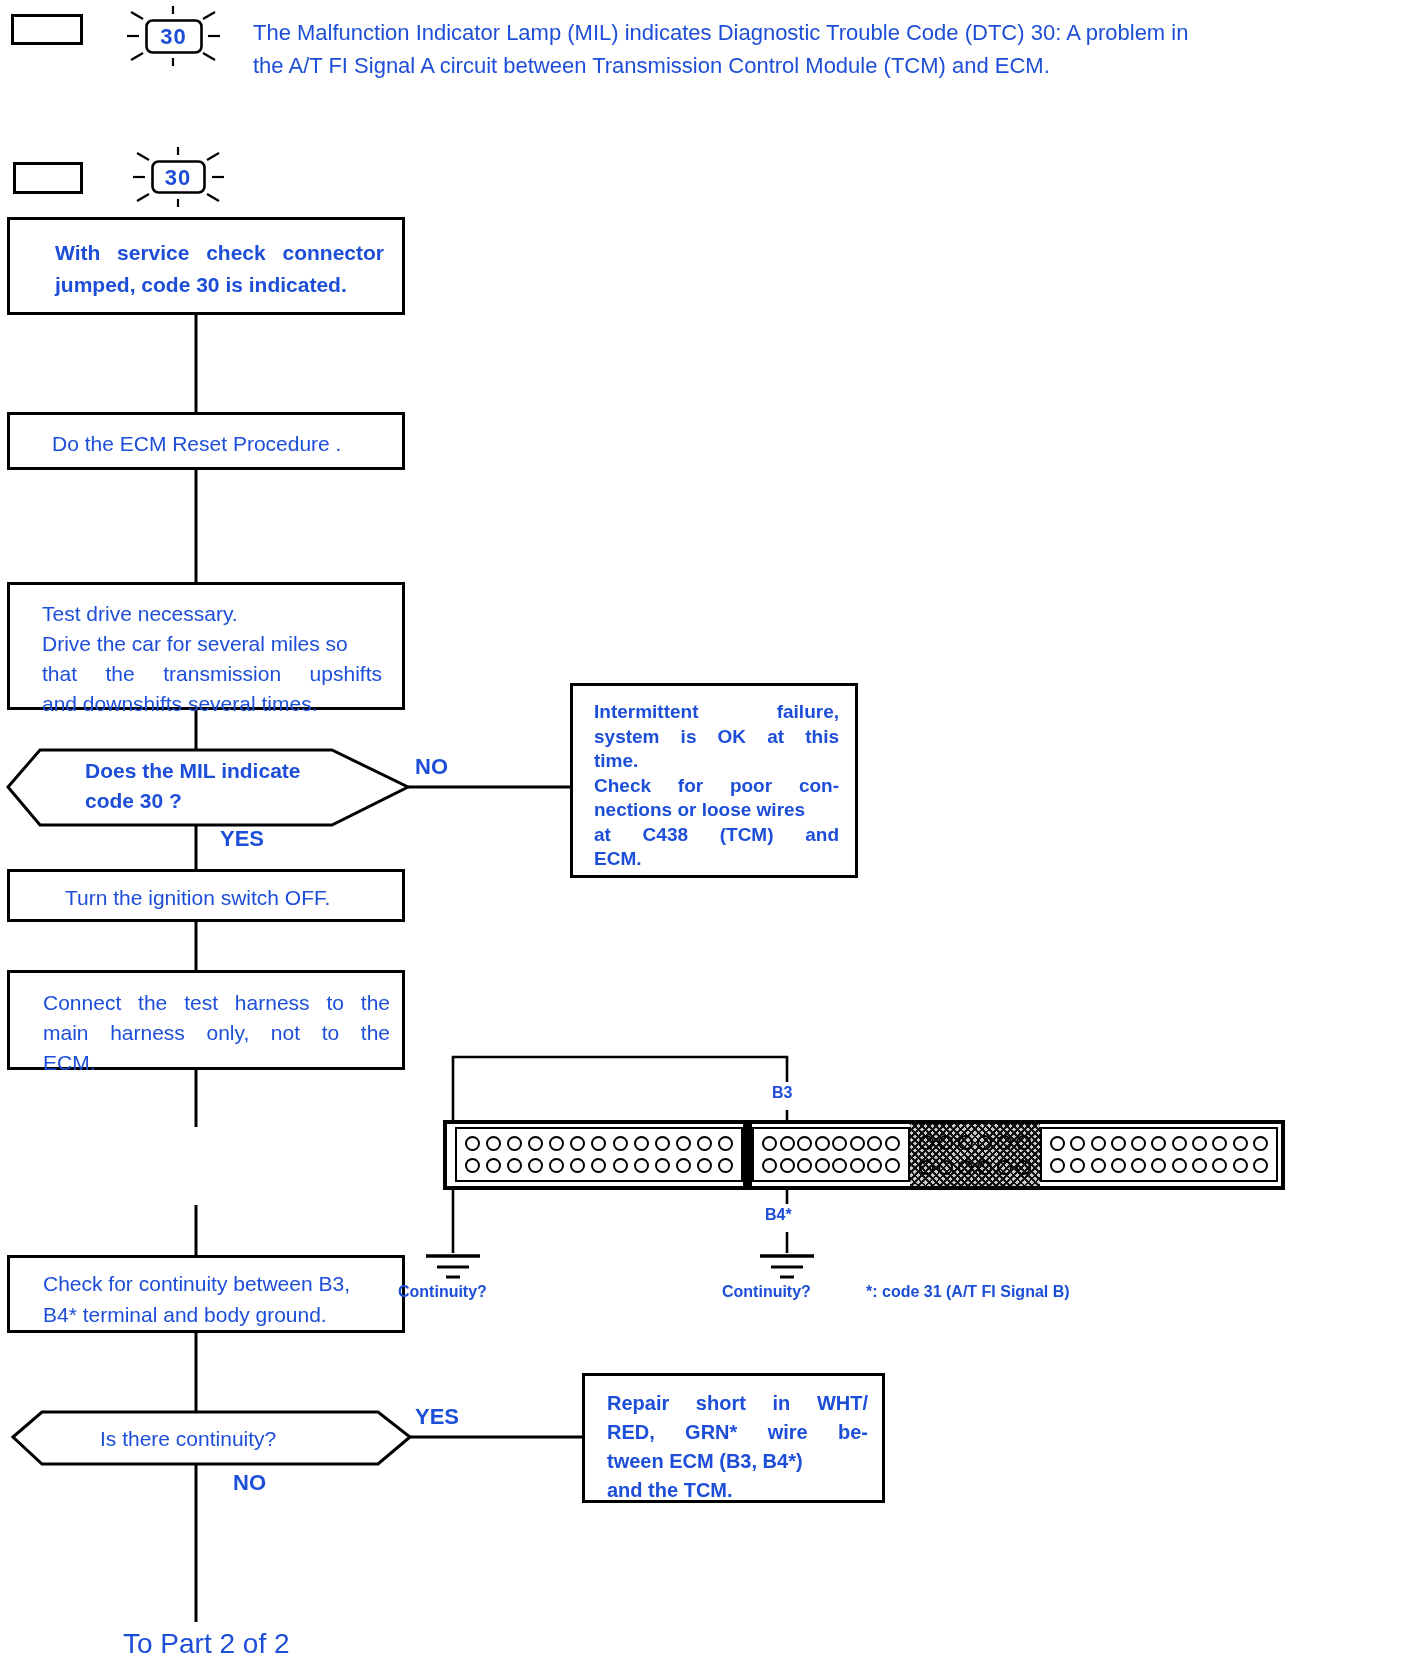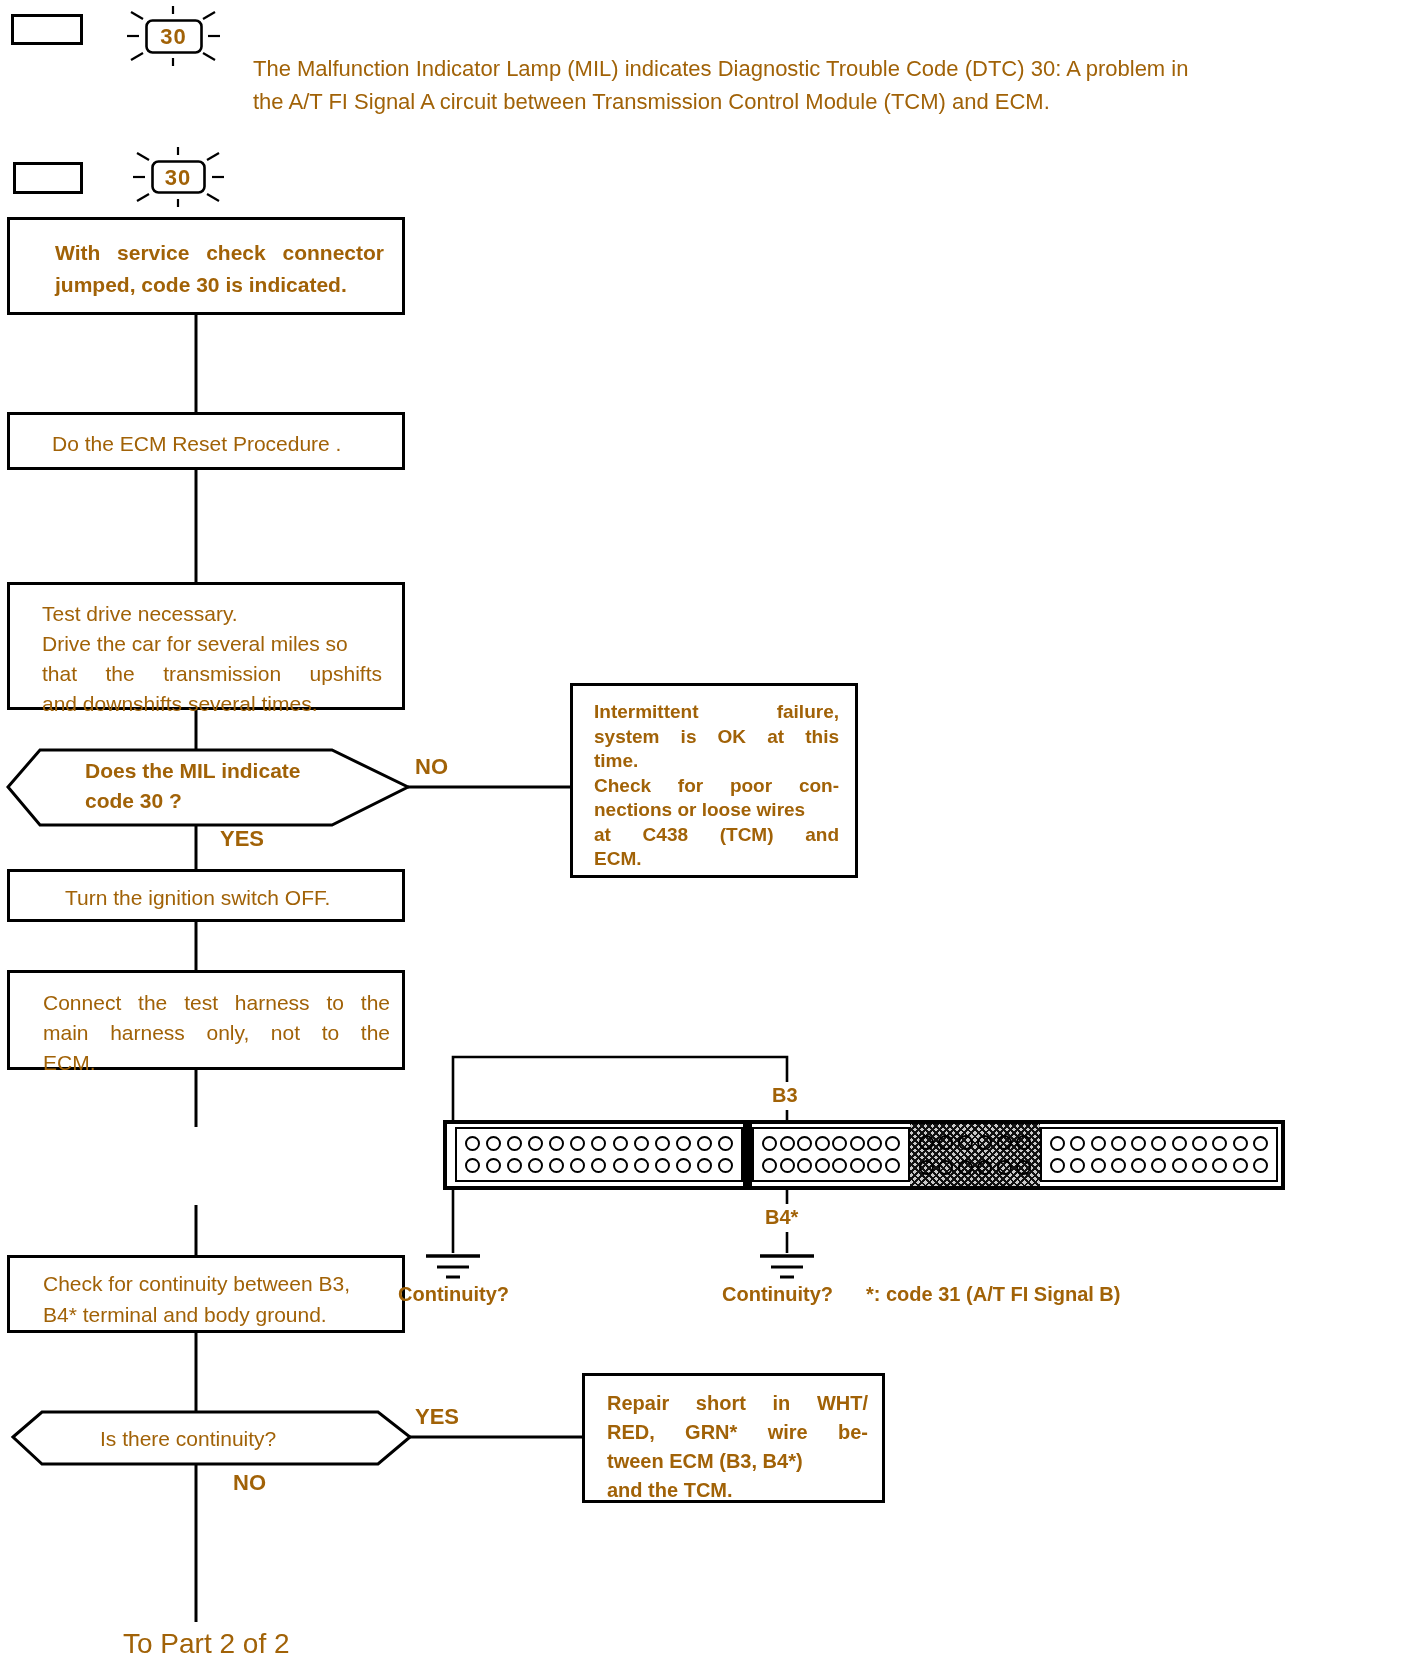--- a/index.html
+++ b/index.html
@@ -1,35 +1,35 @@
 <!DOCTYPE html>
 <html><head>
 <meta charset="utf-8">
 <style>
   html,body{margin:0;padding:0;background:#fff;}
   #page{
     position:relative;width:1408px;height:1656px;background:#ffffff;
-    font-family:"Liberation Sans",sans-serif;color:#a16207;overflow:hidden;
+    font-family:"Liberation Sans",sans-serif;color:#1d4ed8;overflow:hidden;
   }
   #wires{position:absolute;left:0;top:0;z-index:0;}
   .box{
     position:absolute;box-sizing:border-box;border:3px solid #000;background:#fff;
     font-size:21px;line-height:30px;z-index:2;
   }
   .bold{font-weight:bold;}
   .jl{text-align:justify;text-align-last:justify;}
   .lbl{position:absolute;z-index:3;white-space:nowrap;}
   .yn{font-size:22px;font-weight:bold;}
   .hex-text{position:absolute;z-index:3;font-size:21px;line-height:30px;white-space:nowrap;}
   .blank-rect{position:absolute;border:3px solid #000;background:#fff;box-sizing:border-box;}
   .lamp-code{
     position:absolute;z-index:3;font-weight:bold;font-size:22px;letter-spacing:1px;
     text-align:center;
   }
-  #header-text{position:absolute;left:253px;top:16px;width:1152px;font-size:22px;line-height:33px;margin-top:36px;}
+  #header-text{position:absolute;left:253px;top:16px;width:1152px;font-size:22px;line-height:33px;}
   
   #connector{
     position:absolute;left:443px;top:1120px;width:842px;height:70px;
     border:4px solid #000;background:#fff;z-index:2;box-sizing:border-box;
   }
   .cell{
     position:absolute;display:flex;flex-direction:column;justify-content:space-evenly;
     box-sizing:border-box;border:2.5px solid #000;background:#fff;padding:0 8px;
   }
   .cell.hatched{
@@ -38,21 +38,21 @@
     background-image:
       repeating-linear-gradient(45deg,#111 0,#111 2px,transparent 2px,transparent 5px),
       repeating-linear-gradient(-45deg,#111 0,#111 2px,transparent 2px,transparent 5px);
   }
   .pin-row{display:flex;justify-content:space-between;}
   .pin{
     width:15px;height:15px;border:2.5px solid #000;border-radius:50%;
     box-sizing:border-box;background:transparent;flex:0 0 auto;
   }
   .divider{position:absolute;background:#000;}
-  .cont-lbl{font-size:20px;font-weight:bold;}
+  .cont-lbl{font-size:16px;font-weight:bold;}
 </style>
 </head>
 <body>
 
 <div id="page">
 
   <svg id="wires" width="1408" height="1656" viewBox="0 0 1408 1656">
     <g stroke="#000" stroke-width="3" fill="none">
 
       <line x1="196" y1="315" x2="196" y2="412"></line>

